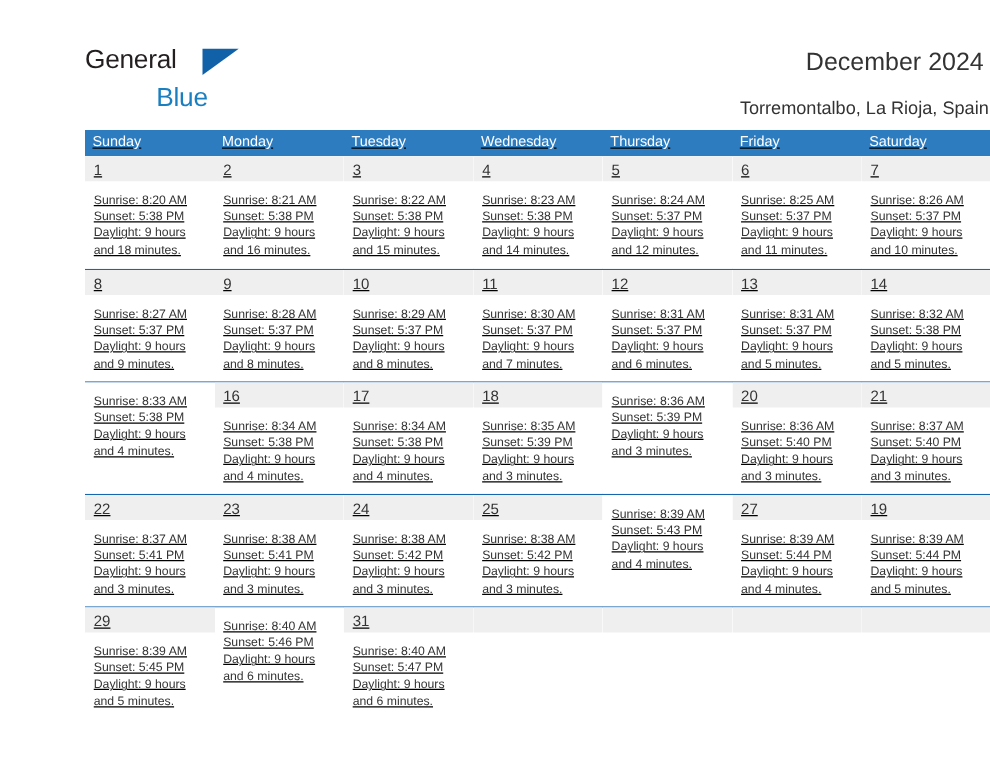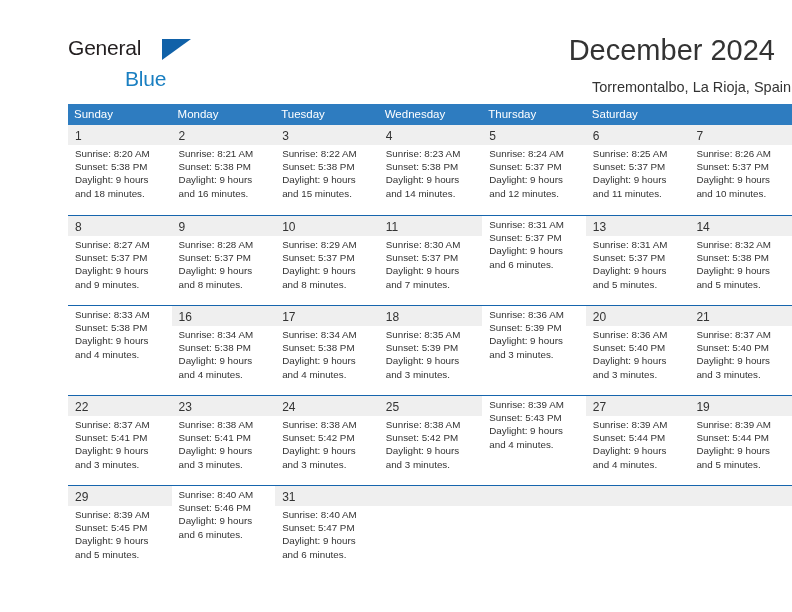--- a/index.html
+++ b/index.html
@@ -30,34 +30,35 @@
     line-height: 24px;
   }
   .logo-tri {
     position: absolute; left: 94px; top: 3px;
     width: 0; height: 0;
     border-left: 29px solid #1061a8;
     border-bottom: 21px solid transparent;
   }
 
   .title {
-    position: absolute; right: 52px; top: 33px;
-    font-size: 29px; color: #333333; text-align: center;
+    position: absolute; right: 40px; top: 33px;
+    font-size: 20px; color: #333333; text-align: center;
     white-space: nowrap; line-height: 34px;
   }
   .subtitle {
     position: absolute; right: 36px; top: 78px;
     font-size: 14.5px; color: #333333; text-align: center;
     white-space: nowrap; line-height: 18px;
   }
 
   
   .calendar {
     position: absolute; left: 33px; top: 104px;
     width: 725px;
+    text-decoration: underline;
   }
   .weekdays {
     display: grid;
     grid-template-columns: repeat(7, 1fr);
     background: #2e7cc0;
     height: 21px;
   }
   .weekday {
     color: #ffffff; font-size: 11.5px;
     padding: 4px 0 0 6px;
@@ -81,21 +82,21 @@
   .daynum {
     background: #efefef;
     height: 20px;
     font-size: 12px;
     color: #333333;
     padding: 4px 0 0 7px;
     line-height: 14px;
   }
   .cell.empty .daynum { color: transparent; }
   .info {
-    padding: 2px 4px 0 7px;
+    padding: 9px 4px 0 7px;
     font-size: 9.8px;
     line-height: 13.2px;
     color: #333333;
     white-space: nowrap;
   }
   .info div { white-space: nowrap; }
 </style>
 </head>
 <body>
 
@@ -113,20 +114,21 @@
     <div class="subtitle">Torremontalbo, La Rioja, Spain</div>
   </div>
 
   <div class="calendar">
     <div class="weekdays">
       <div class="weekday">Sunday</div>
       <div class="weekday">Monday</div>
       <div class="weekday">Tuesday</div>
       <div class="weekday">Wednesday</div>
       <div class="weekday">Thursday</div>
+      <div class="weekday">Friday</div>
       <div class="weekday">Saturday</div>
     </div>
     <div id="weeks-container">
         <div class="week first">
           <div class="cell">
             <div class="daynum">1</div>
             <div class="info">
               <div>Sunrise: 8:20 AM</div>
               <div>Sunset: 5:38 PM</div>
               <div>Daylight: 9 hours</div>
@@ -219,20 +221,21 @@
           <div class="cell">
             <div class="daynum">11</div>
             <div class="info">
               <div>Sunrise: 8:30 AM</div>
               <div>Sunset: 5:37 PM</div>
               <div>Daylight: 9 hours</div>
               <div>and 7 minutes.</div>
             </div>
           </div>
           <div class="cell">
+            <div class="daynum">12</div>
             <div class="info">
               <div>Sunrise: 8:31 AM</div>
               <div>Sunset: 5:37 PM</div>
               <div>Daylight: 9 hours</div>
               <div>and 6 minutes.</div>
             </div>
           </div>
           <div class="cell">
             <div class="daynum">13</div>
             <div class="info">

